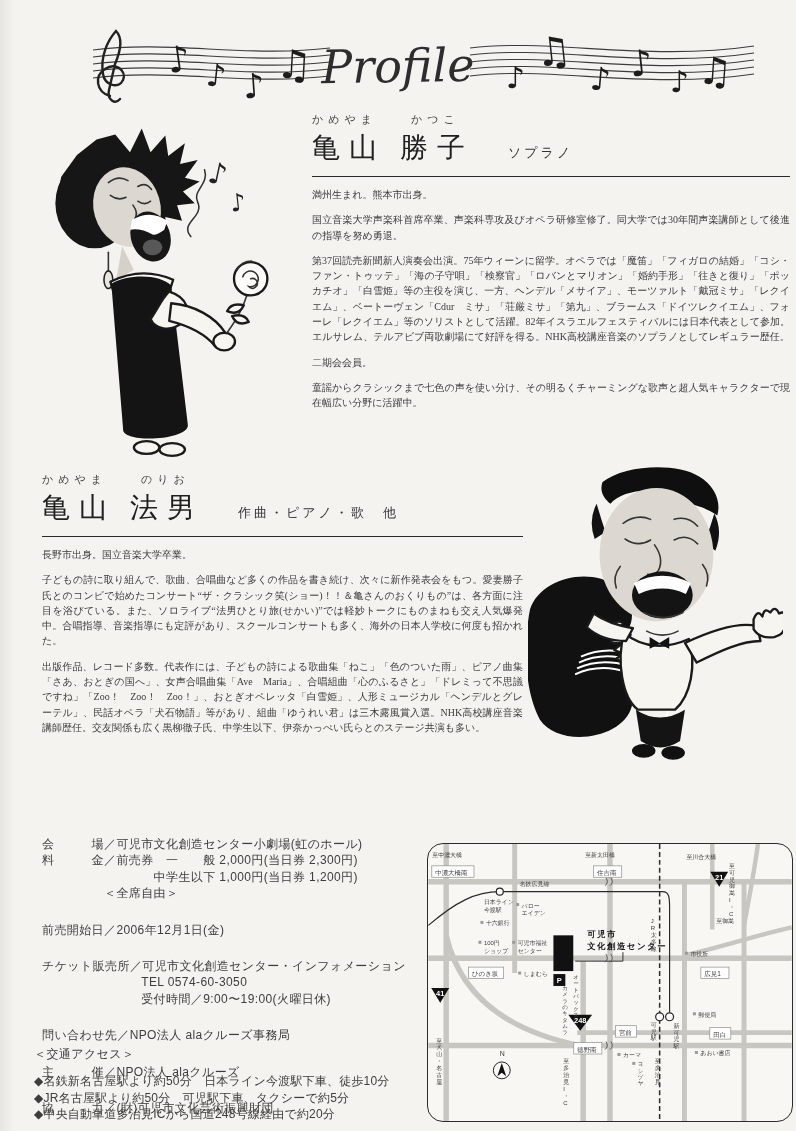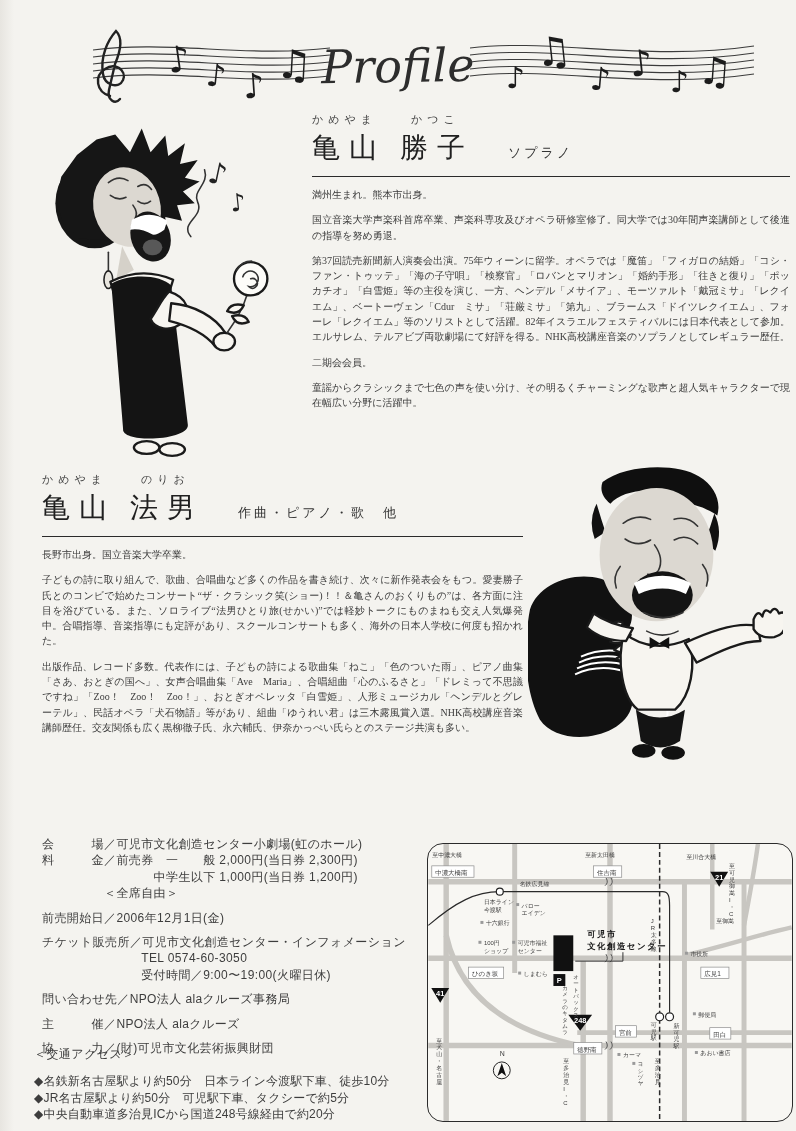--- a/index.html
+++ b/index.html
@@ -31,21 +31,21 @@
   #profile1{position:absolute;left:312px;top:112px;width:478px;}
   #profile2{position:absolute;left:42px;top:472px;width:481px;}
   
   #photo1{position:absolute;left:22px;top:122px;width:265px;height:340px;}
   #photo2{position:absolute;left:528px;top:462px;width:255px;height:305px;}
   .outline{fill:#f7f5f0;stroke:#1a1a1a;stroke-width:2.4;stroke-linejoin:round;}
   .thin{stroke:#333;fill:none;stroke-width:1.6;stroke-linecap:round;}
   
   #info{position:absolute;left:42px;top:836px;width:385px;}
   #info .line{white-space:pre;font-size:12px;line-height:16.4px;color:#3d3d3d;letter-spacing:.4px;}
-  #info .line.gap{margin-top:8px;}
+  #info .line.gap{margin-top:20px;}
   #access{position:absolute;left:34px;top:1046px;width:400px;}
   #access .acc-title{font-size:12px;color:#3d3d3d;letter-spacing:.4px;margin-bottom:10px;}
   #access .line{white-space:pre;font-size:12px;line-height:16.6px;color:#3d3d3d;letter-spacing:.2px;}
   
   #map-box{
     position:absolute;left:427px;top:843px;width:364px;height:277px;
     border:1.6px solid #2b2b2b;border-radius:16px;background:#f8f7f3;overflow:hidden;
   }
   .road{stroke:#c8c6c1;fill:none;}
   .rail{stroke:#2a2a2a;stroke-width:1.2;fill:none;}
@@ -191,21 +191,21 @@
       <div class="name-row">
         <span class="name">亀山</span>
         <span class="name first">法男</span>
         <span class="role">作曲・ピアノ・歌　他</span>
       </div>
       <div class="rule"></div>
     </div>
     <div class="paras">
         <p>長野市出身。国立音楽大学卒業。</p>
         <p>子どもの詩に取り組んで、歌曲、合唱曲など多くの作品を書き続け、次々に新作発表会をもつ。愛妻勝子氏とのコンビで始めたコンサート“ザ・クラシック笑(ショー)！！＆亀さんのおくりもの”は、各方面に注目を浴びている。また、ソロライブ“法男ひとり旅(せかい)”では軽妙トークにものまねも交え人気爆発中。合唱指導、音楽指導にも定評があり、スクールコンサートも多く、海外の日本人学校に何度も招かれた。</p>
-        <p>出版作品、レコード多数。代表作には、子どもの詩による歌曲集「ねこ」「色のついた雨」、ピアノ曲集「さあ、おとぎの国へ」、女声合唱曲集「Ave　Maria」、合唱組曲「心のふるさと」「ドレミって不思議ですね」「Zoo！　Zoo！　Zoo！」、おとぎオペレッタ「白雪姫」、人形ミュージカル「ヘンデルとグレーテル」、民話オペラ「犬石物語」等があり、組曲「ゆうれい君」は三木露風賞入選。NHK高校講座音楽講師歴任。交友関係も広く黒柳徹子氏、永六輔氏、伊奈かっぺい氏らとのステージ共演も多い。</p>
+        <p>出版作品、レコード多数。代表作には、子どもの詩による歌曲集「ねこ」「色のついた雨」、ピアノ曲集「さあ、おとぎの国へ」、女声合唱曲集「Ave　Maria」、合唱組曲「心のふるさと」「ドレミって不思議ですね」「Zoo！　Zoo！　Zoo！」、おとぎオペレッタ「白雪姫」、人形ミュージカル「ヘンデルとグレーテル」、民話オペラ「犬石物語」等があり、組曲「ゆうれい君」は三木露風賞入選。NHK高校講座音楽講師歴任。交友関係も広く黒柳徹子氏、中学生以下、伊奈かっぺい氏らとのステージ共演も多い。</p>
       </div>
   </section>
 
   <div id="info">
       <div class="line">会　　　場／可児市文化創造センター小劇場(虹のホール)</div>
       <div class="line">料　　　金／前売券　一　　般 2,000円(当日券 2,300円)</div>
       <div class="line">　　　　　　　　　中学生以下 1,000円(当日券 1,200円)</div>
       <div class="line">　　　　　＜全席自由＞</div>
       <div class="line gap">前売開始日／2006年12月1日(金)</div>
       <div class="line gap">チケット販売所／可児市文化創造センター・インフォメーション</div>

